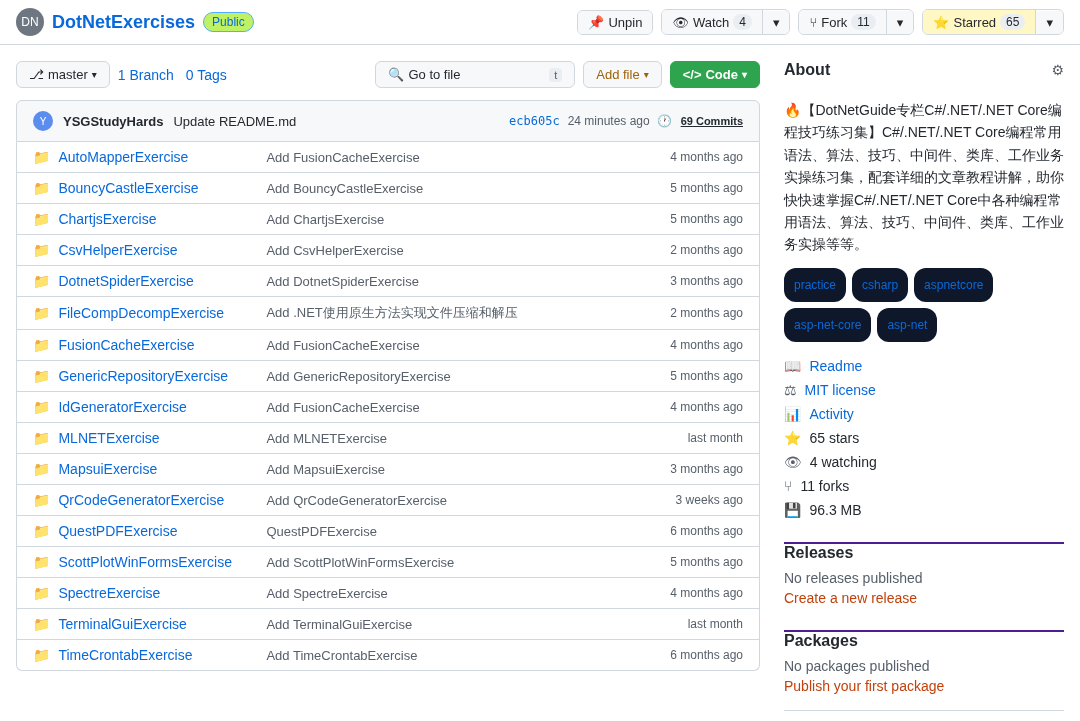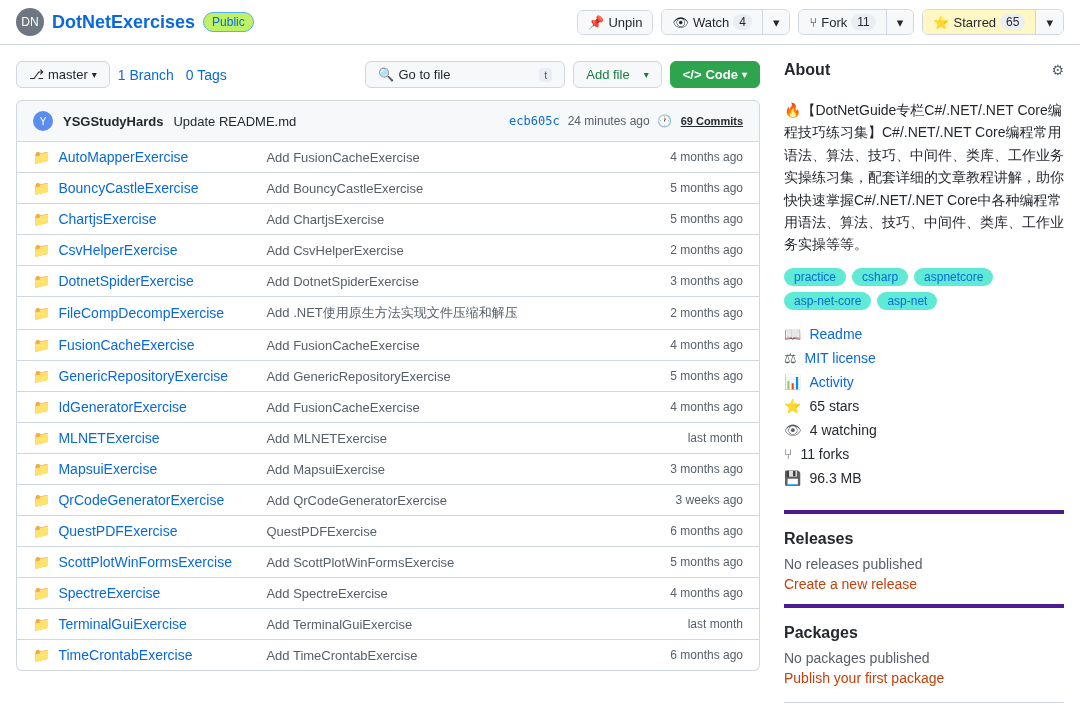--- a/index.html
+++ b/index.html
@@ -21,21 +21,21 @@
     .sidebar { width: 280px; flex-shrink: 0; }
 
     
     .toolbar { display: flex; align-items: center; gap: 8px; margin-bottom: 12px; }
     .branch-btn { display: flex; align-items: center; gap: 4px; padding: 5px 12px; border: 1px solid #d0d7de; border-radius: 6px; background: #f6f8fa; font-size: 13px; cursor: pointer; color: #24292f; }
     .branch-info { display: flex; align-items: center; gap: 12px; font-size: 14px; color: #24292f; }
     .branch-info a { color: #0969da; text-decoration: none; }
     .spacer { flex: 1; }
     .goto-file-btn { display: flex; align-items: center; gap: 4px; padding: 5px 12px; border: 1px solid #d0d7de; border-radius: 6px; background: #f6f8fa; font-size: 13px; cursor: pointer; color: #24292f; width: 200px; }
     .goto-file-btn .shortcut { margin-left: auto; background: #eaeef2; border-radius: 4px; padding: 1px 5px; font-size: 11px; color: #57606a; }
-    .add-file-btn { display: flex; align-items: center; gap: 14px; padding: 5px 12px; border: 1px solid #d0d7de; border-radius: 6px; background: #f6f8fa; font-size: 13px; cursor: pointer; color: #15803d; }
+    .add-file-btn { display: flex; align-items: center; gap: 4px; padding: 5px 12px; border: 1px solid #d0d7de; border-radius: 6px; background: #f6f8fa; font-size: 13px; cursor: pointer; color: #a16207; }
     .code-btn { display: flex; align-items: center; gap: 4px; padding: 5px 12px; border: 1px solid #2ea44f; border-radius: 6px; background: #2ea44f; font-size: 13px; cursor: pointer; color: #fff; font-weight: 600; }
 
     
     .commit-bar { display: flex; align-items: center; padding: 10px 16px; background: #f6f8fa; border: 1px solid #d0d7de; border-radius: 6px 6px 0 0; gap: 10px; }
     .commit-avatar { width: 20px; height: 20px; border-radius: 50%; background: #5a8dee; display: flex; align-items: center; justify-content: center; color: white; font-size: 10px; flex-shrink: 0; }
     .commit-author { font-weight: 600; font-size: 13px; color: #24292f; }
     .commit-message { font-size: 13px; color: #24292f; }
     .commit-meta { margin-left: auto; display: flex; align-items: center; gap: 8px; font-size: 12px; color: #57606a; }
     .commit-hash { font-family: monospace; color: #0969da; }
     .commits-count { display: flex; align-items: center; gap: 4px; color: #24292f; font-size: 11px; font-weight: 600; }
@@ -48,28 +48,28 @@
     .file-name { color: #0969da; font-size: 14px; min-width: 200px; text-decoration: none; }
     .file-commit { color: #57606a; font-size: 13px; flex: 1; }
     .file-time { color: #57606a; font-size: 12px; white-space: nowrap; margin-left: auto; }
 
     
     .about-section { margin-bottom: 24px; }
     .about-header { display: flex; align-items: center; justify-content: space-between; margin-bottom: 20px; text-align: center; }
     .about-title { font-size: 16px; font-weight: 600; }
     .about-desc { font-size: 14px; color: #24292f; line-height: 1.6; margin-bottom: 12px; }
     .tags { display: flex; flex-wrap: wrap; gap: 6px; margin-bottom: 16px; }
-    .tag { background: #5eead4; color: #0969da; border-radius: 12px; padding: 2px 10px; font-size: 12px; font-weight: 500; }
+    .tag { background: #0f172a; color: #0969da; border-radius: 12px; padding: 10px 10px; font-size: 12px; font-weight: 500; }
     .sidebar-links { display: flex; flex-direction: column; gap: 8px; }
     .sidebar-link { display: flex; align-items: center; gap: 8px; font-size: 14px; color: #24292f; }
     .sidebar-link a { color: #0969da; text-decoration: none; }
     .sidebar-link .icon { font-size: 14px; color: #57606a; }
 
     
-    .sidebar-section { margin-top: 12px; border-top: 4px solid #4c1d95; padding-top: 16px; }
+    .sidebar-section { margin-top: 24px; border-top: 2px solid #4c1d95; padding-top: 0; }
     .sidebar-section-title { font-size: 16px; font-weight: 600; margin-bottom: 8px; }
     .muted-text { font-size: 14px; color: #57606a; margin-bottom: 4px; }
     .create-link { color: #c2410c; font-size: 14px; text-decoration: none; }
 
     
     .languages-section { margin-top: 16px; border-top: 1px solid #d0d7de; padding-top: 16px; }
 
     .gear-icon { cursor: pointer; color: #57606a; }
     .dropdown-arrow { font-size: 10px; }
   </style>

